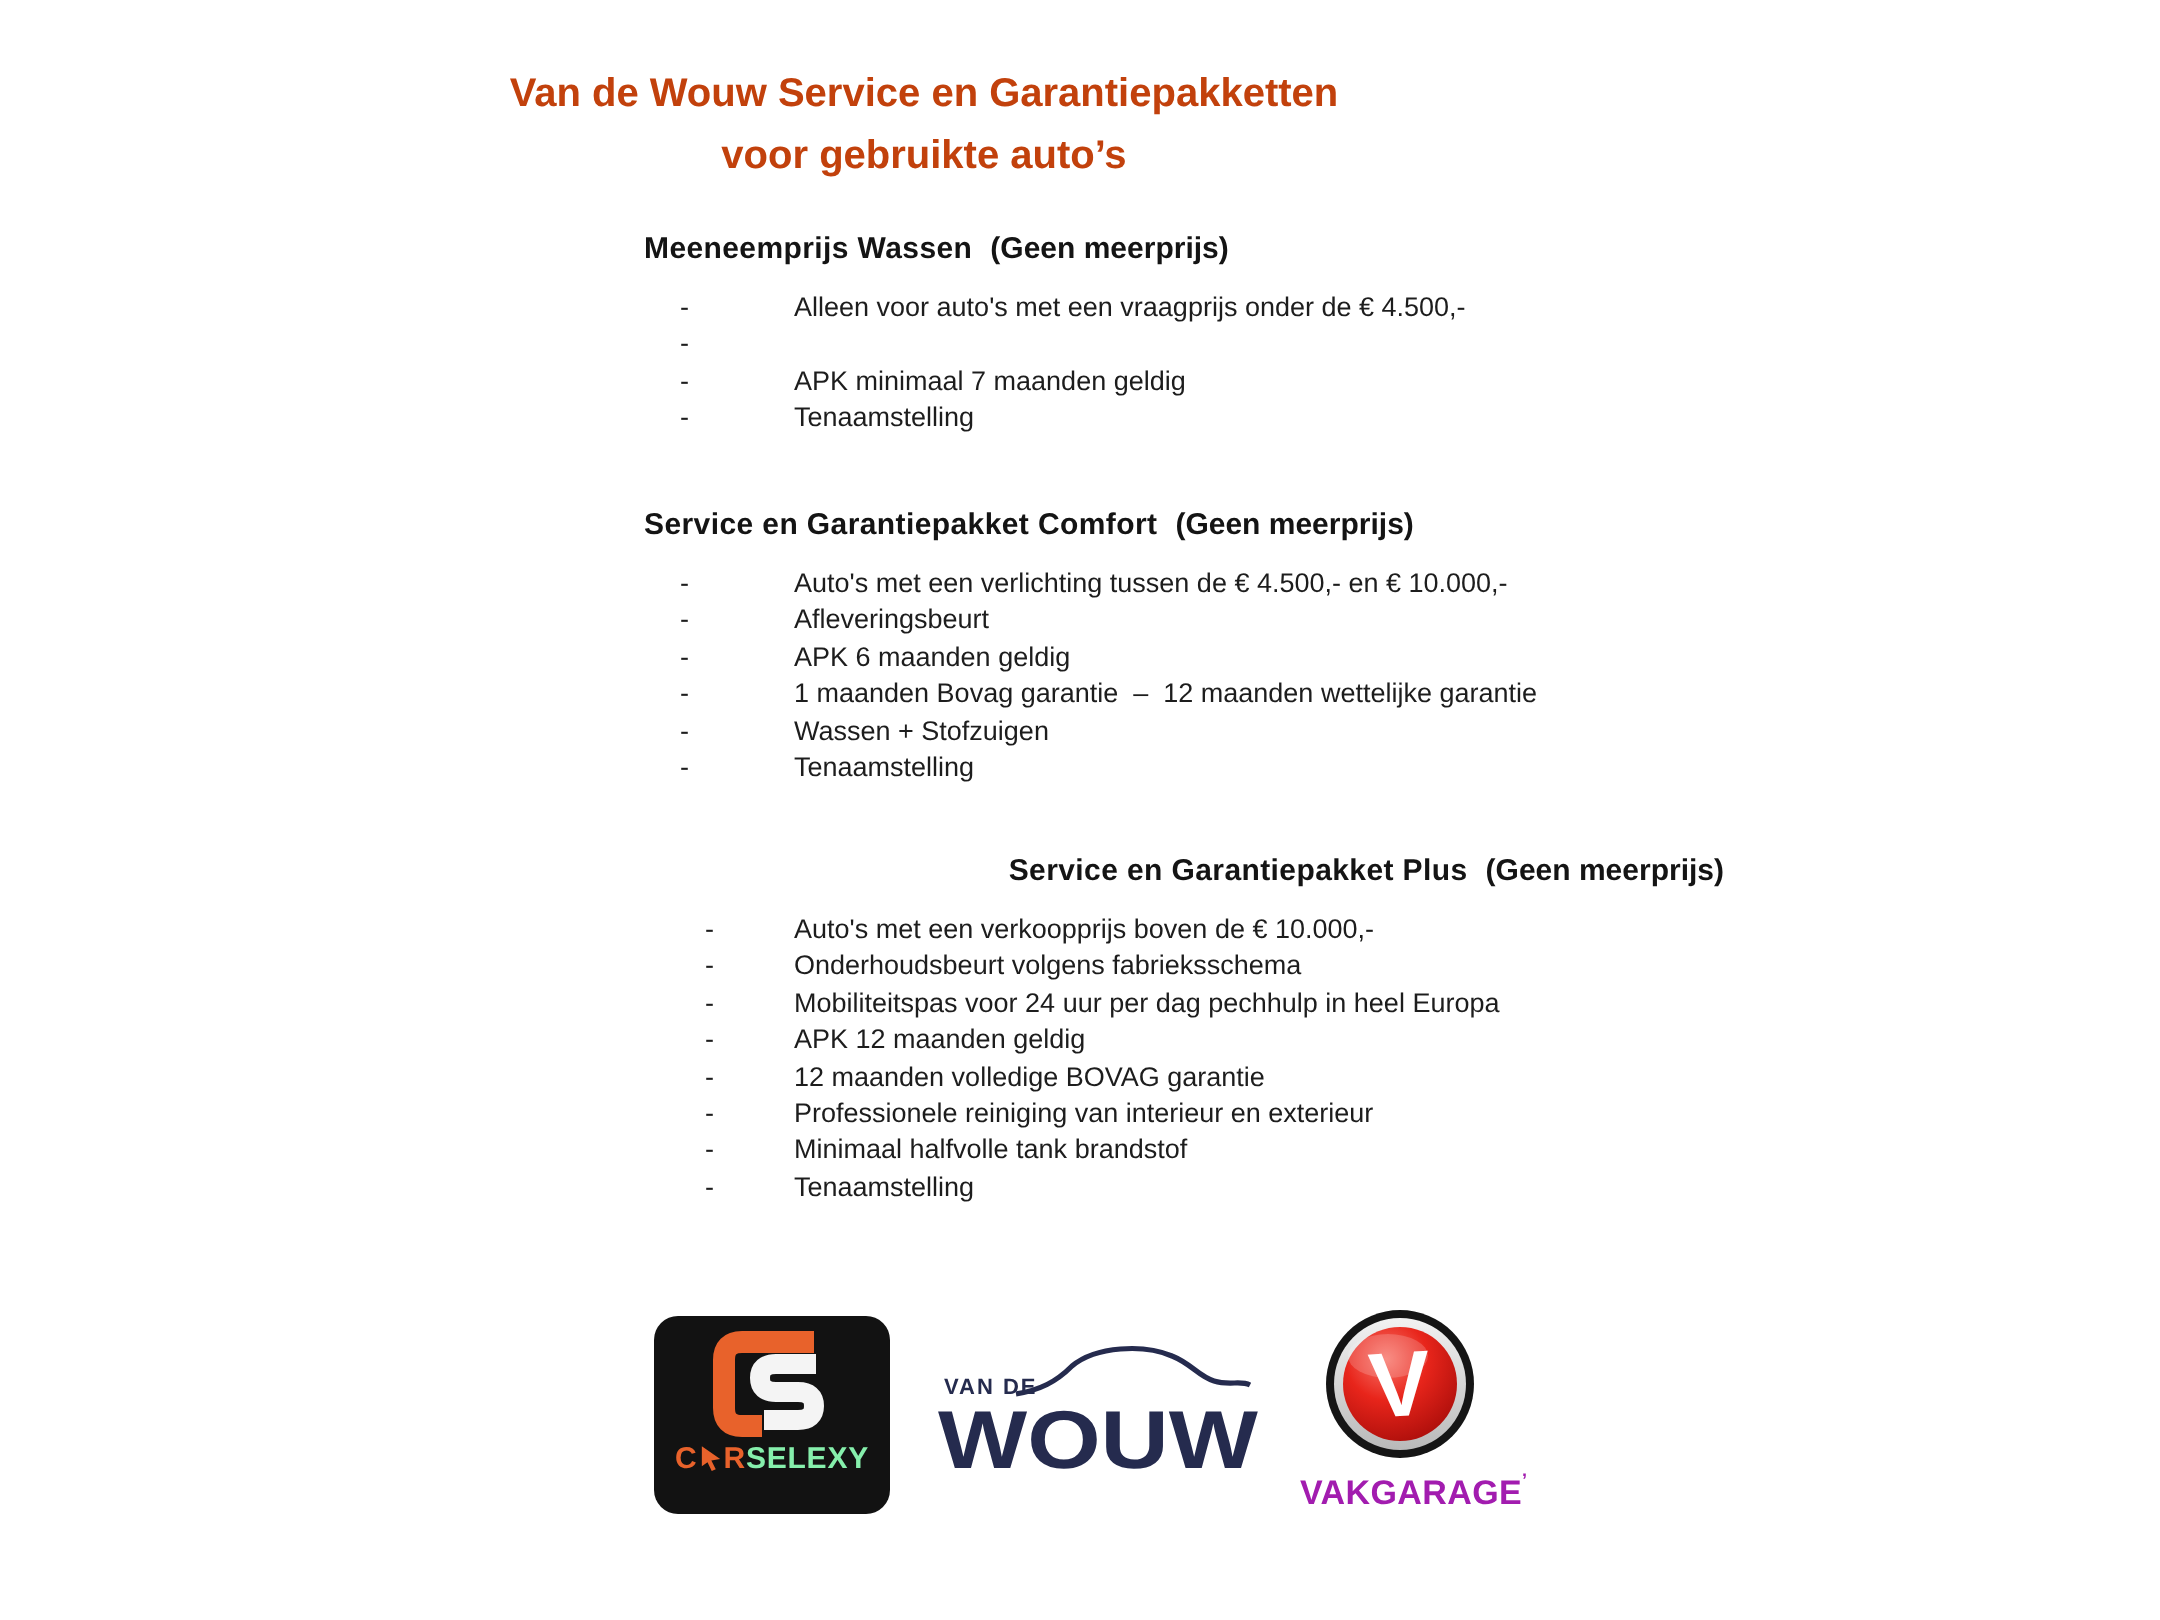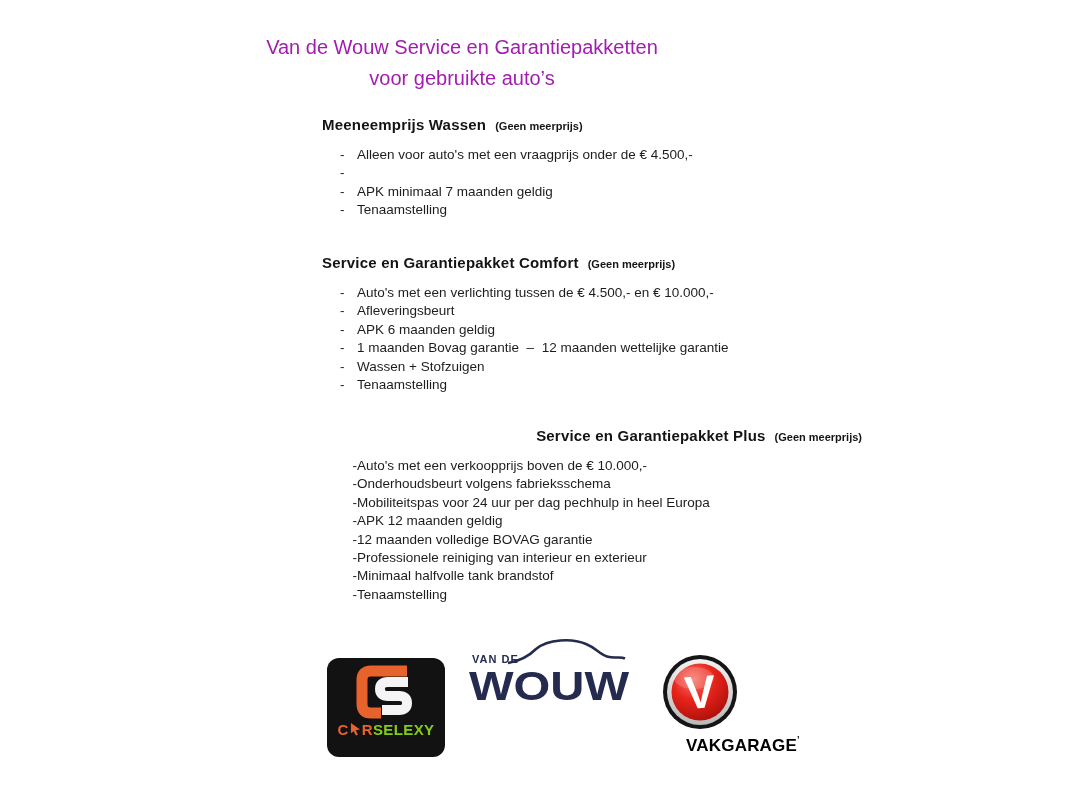--- a/index.html
+++ b/index.html
@@ -5,49 +5,49 @@
   html,body{margin:0;padding:0;}
   body{
     width:1080px;height:810px;background:#ffffff;position:relative;overflow:hidden;
     font-family:"Liberation Sans",sans-serif;color:#1d1d1d;
     -webkit-font-smoothing:antialiased;
   }
   .page{position:absolute;inset:0;}
 
   
   .doc-title{position:absolute;top:32px;left:0;width:924px;text-align:center;
-    font-weight:400;font-size:20px;line-height:31px;color:#a21caf;}
+    font-weight:700;font-size:20px;line-height:31px;color:#c2410c;}
 
   
   .section{position:absolute;left:322px;width:540px;}
   .section h2{margin:0;font-size:15px;line-height:16px;font-weight:700;color:#141414;letter-spacing:.2px;}
-  .section h2 .note{font-size:11px;font-weight:700;margin-left:9px;letter-spacing:0;}
+  .section h2 .note{font-size:15px;font-weight:700;margin-left:9px;letter-spacing:0;}
   .section ul{margin:12px 0 0 0;padding:0 0 0 18px;list-style:none;}
   .section li{display:flex;line-height:18.4px;font-size:13.5px;color:#1d1d1d;}
   .section li .dash{width:17px;flex:0 0 17px;}
-  .section li .item-text{white-space:pre-wrap;}
+  .section li .item-text{white-space:pre-wrap;margin-left:40px;}
   #section-0{top:117px;}
   #section-1{top:255px;}
   #section-2{top:428px;text-align:right;}
 
   
   .logo{position:absolute;}
   .logo-carselexy{left:327px;top:658px;width:118px;height:99px;background:#121212;
     border-radius:12px;display:flex;flex-direction:column;align-items:center;}
   .logo-carselexy .monogram{margin-top:5px;}
   .cs-text{display:flex;align-items:center;margin-top:1px;
     font-weight:700;font-size:15px;letter-spacing:.4px;line-height:15px;}
   .cs-orange{color:#e8622b;}
-  .cs-white{color:#84cc16;}
+  .cs-white{color:#86efac;}
   .cs-cursor{display:inline-block;margin:0 1px;}
 
-  .logo-wouw{left:468px;top:638px;width:164px;height:70px;}
+  .logo-wouw{left:468px;top:672px;width:164px;height:70px;}
 
   .logo-vakgarage{left:650px;top:652px;width:112px;height:103px;text-align:center;}
-  .vak-name{margin-top:-2px;font-weight:700;font-size:17px;letter-spacing:.2px;color:#000000;white-space:nowrap;margin-left:36px;}
+  .vak-name{margin-top:-2px;font-weight:700;font-size:17px;letter-spacing:.2px;color:#a21caf;white-space:nowrap;}
   .vak-name .mark{font-size:9px;vertical-align:9px;}
 </style>
 </head>
 <body>
 
 <main class="page">
 
   <header class="doc-title">
     <div>Van de Wouw Service en Garantiepakketten</div>
     <div>voor gebruikte auto’s</div>

